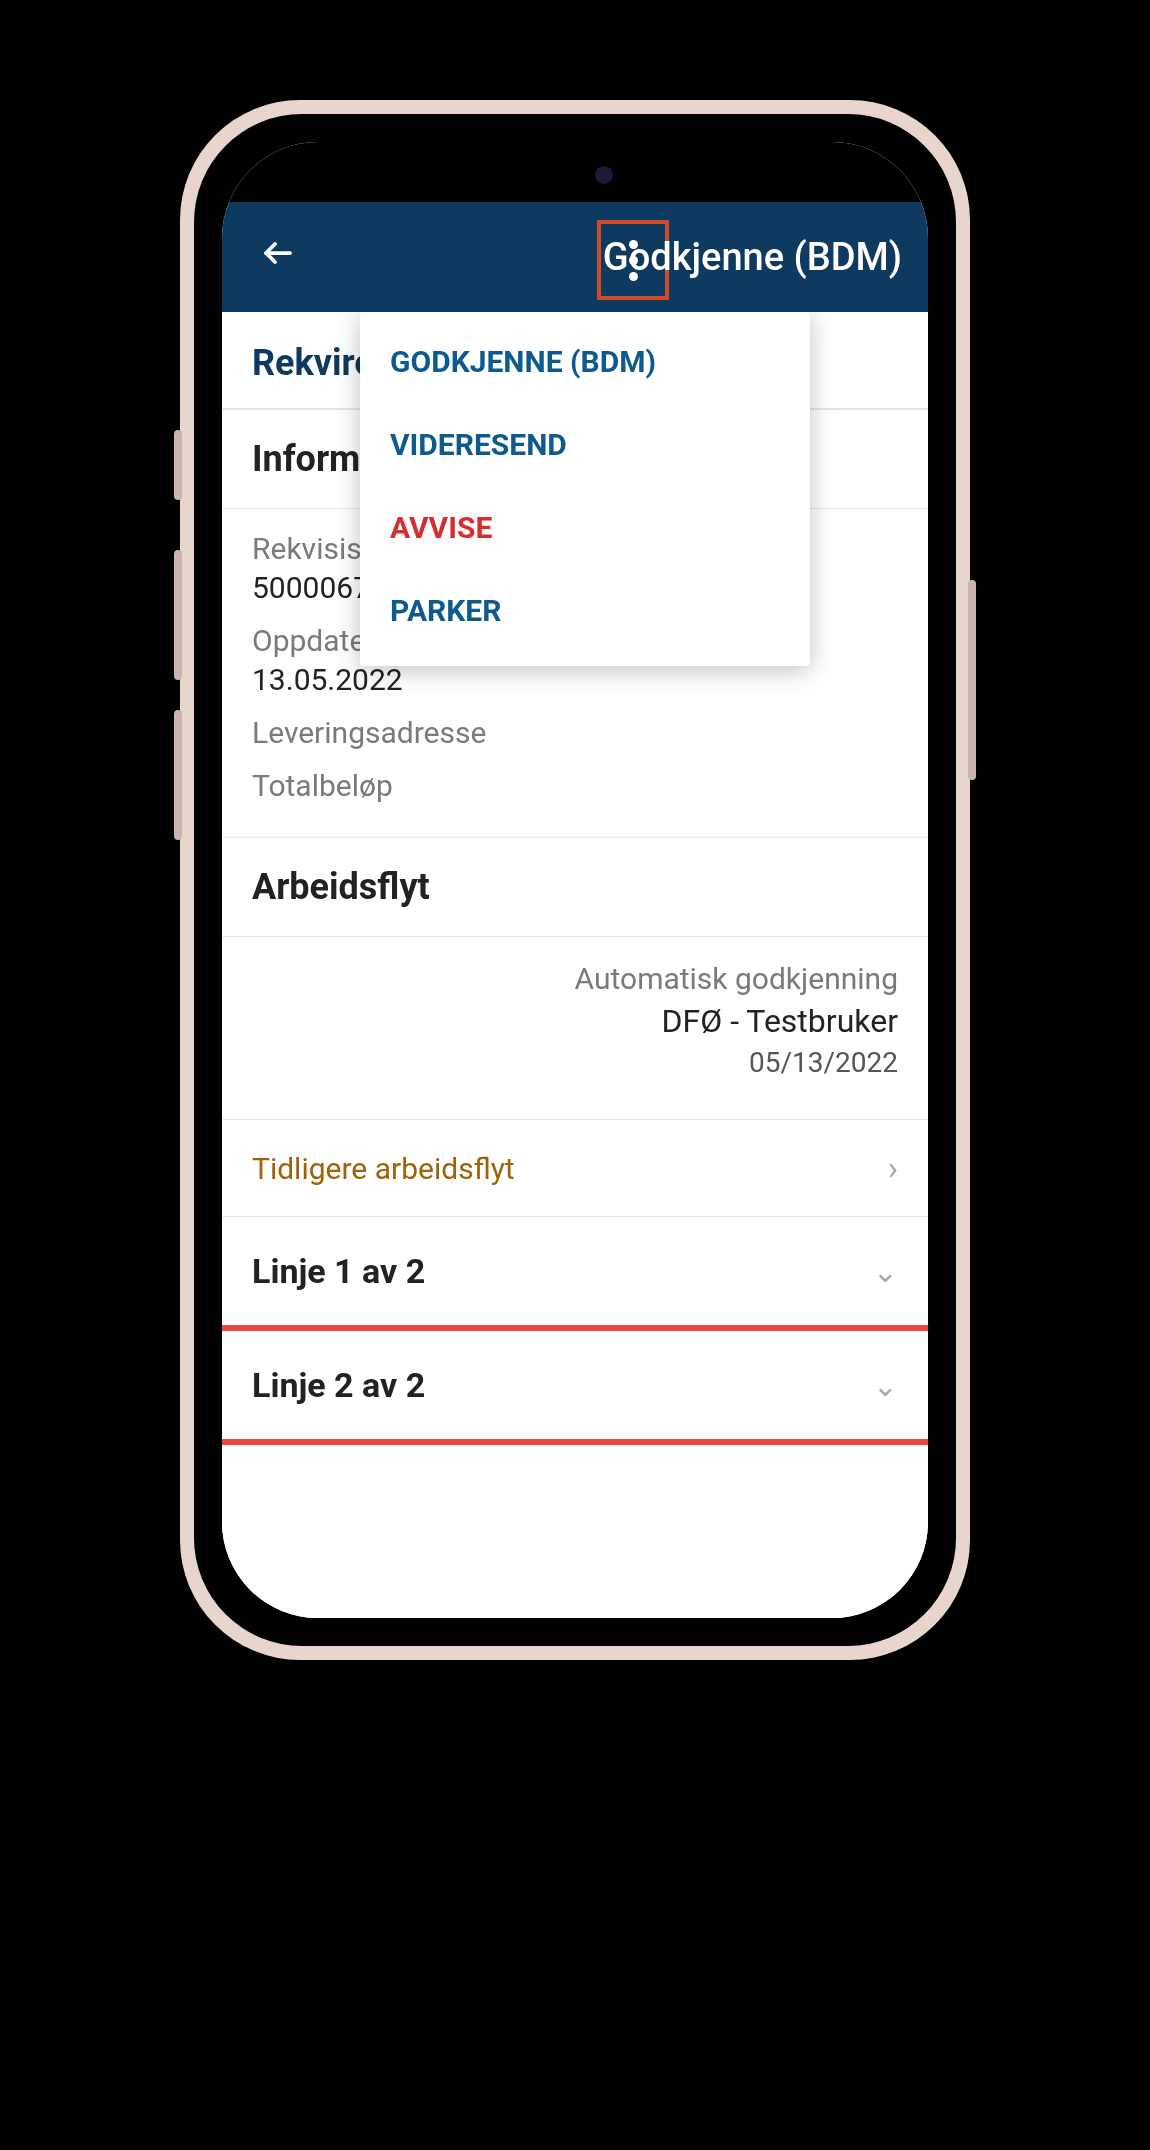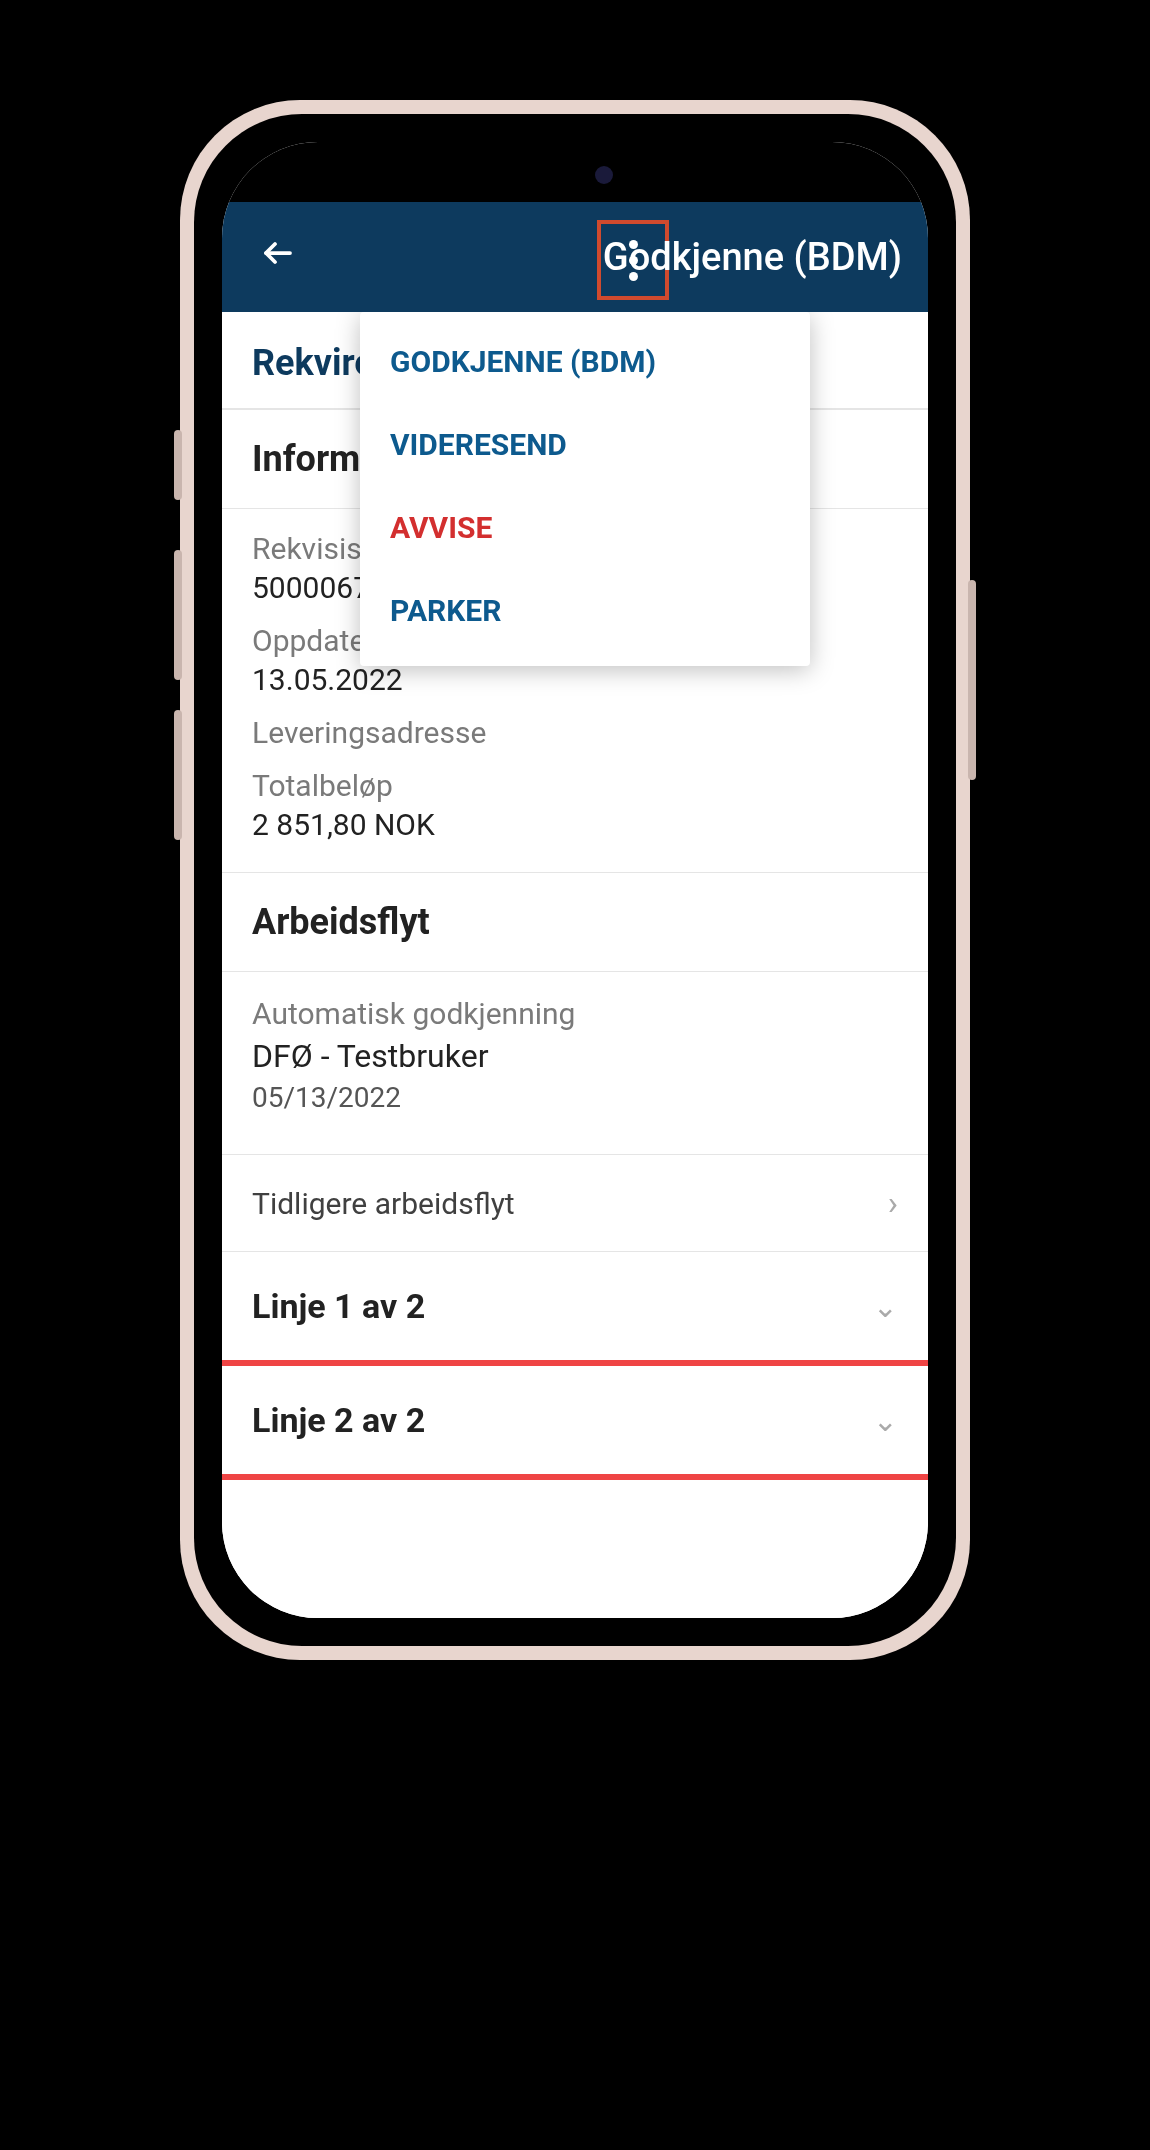--- a/index.html
+++ b/index.html
@@ -144,35 +144,36 @@
     color: #7a7a7a;
     font-size: 30px;
     margin-bottom: 4px;
   }
   .field-value {
     color: #222;
     font-size: 30px;
   }
   .workflow-block {
     padding: 24px 30px 40px;
+    text-align: right;
   }
   .wf-label { color: #7a7a7a; font-size: 30px; margin-bottom: 6px; }
   .wf-user { color: #222; font-size: 32px; margin-bottom: 6px; }
   .wf-date { color: #555; font-size: 28px; }
   .link-row {
     display: flex;
     justify-content: space-between;
     align-items: center;
     padding: 28px 30px;
     border-top: 1px solid #e5e5e5;
     border-bottom: 1px solid #e5e5e5;
     cursor: pointer;
   }
   .link-row .link-text {
-    color: #404040;
+    color: #a16207;
     font-size: 30px;
   }
   .chevron {
     color: #aaa;
     font-size: 34px;
   }
   .expand-row {
     display: flex;
     justify-content: space-between;
     align-items: center;
@@ -272,21 +273,20 @@
           </div>
           <div class="field">
             <div class="field-label">Oppdate</div>
             <div class="field-value">13.05.2022</div>
           </div>
           <div class="field">
             <div class="field-label">Leveringsadresse</div>
           </div>
           <div class="field">
             <div class="field-label">Totalbeløp</div>
-            <div class="field-value">2 851,80 NOK</div>
           </div>
         </div>
 
         <div class="section-title">Arbeidsflyt</div>
 
         <div class="workflow-block">
           <div class="wf-label">Automatisk godkjenning</div>
           <div class="wf-user">DFØ - Testbruker</div>
           <div class="wf-date">05/13/2022</div>
         </div>

